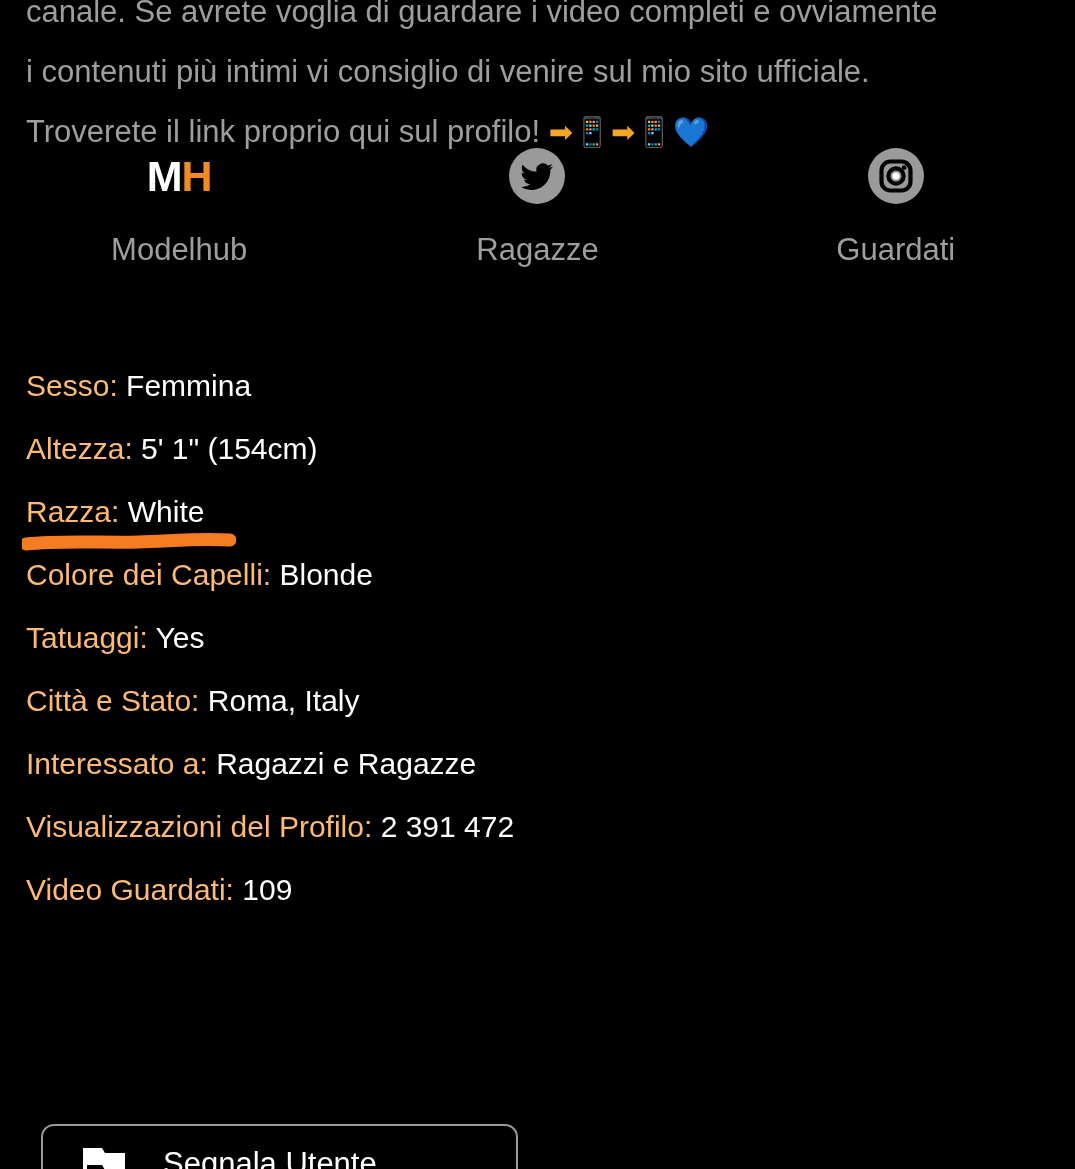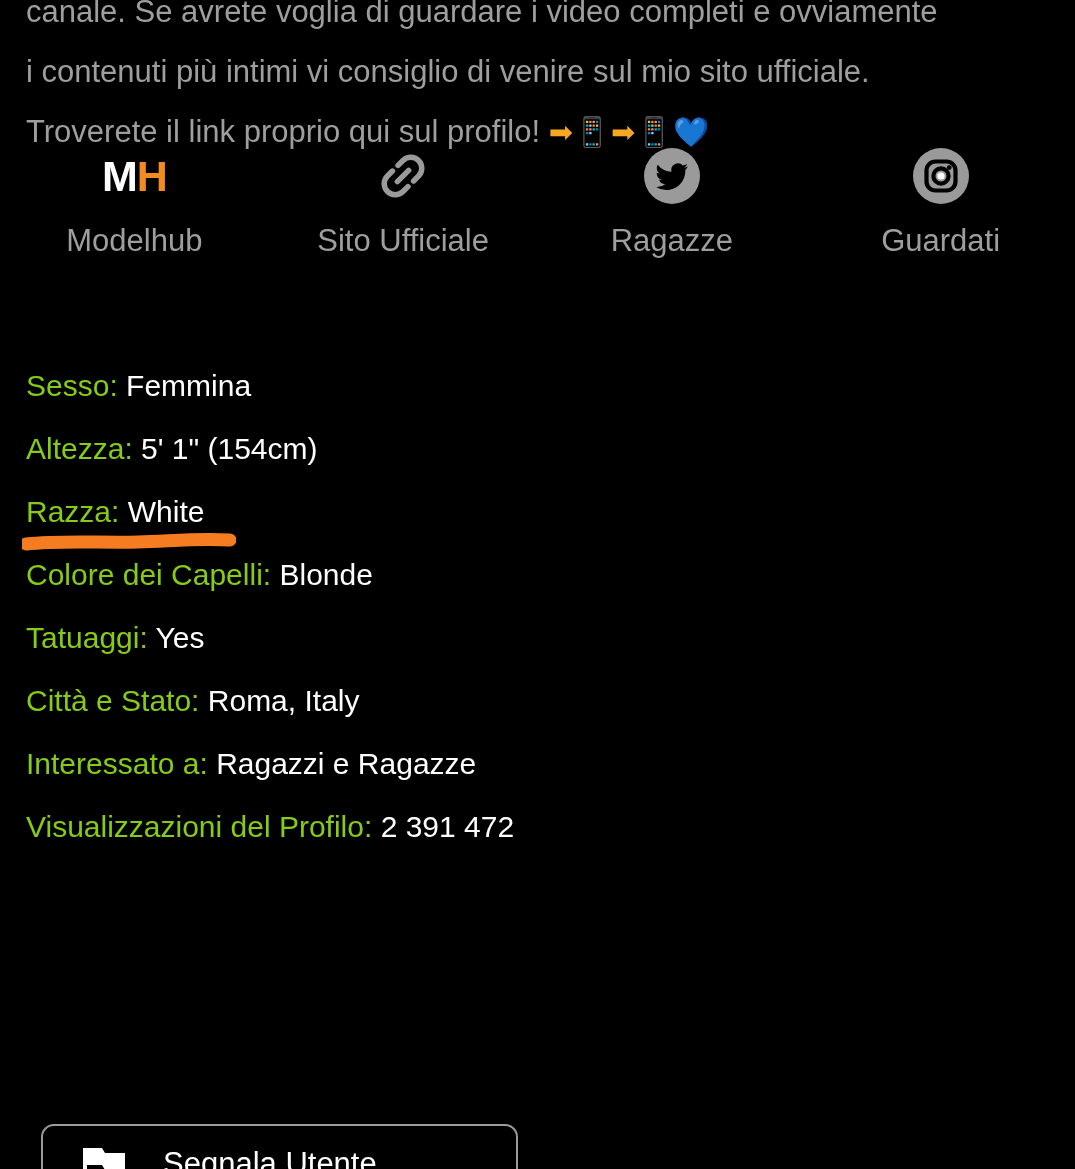--- a/index.html
+++ b/index.html
@@ -46,21 +46,21 @@
     flex-direction: column;
     align-items: center;
   }
   .social-glyph {
     height: 62px;
     display: flex;
     align-items: center;
     justify-content: center;
   }
   .social-label {
-    margin-top: 14px;
+    margin-top: 23px;
     font-size: 31px;
     color: #9e9e9e;
     line-height: 40px;
   }
 
   .mh-logo {
     font-family: "Liberation Sans", sans-serif;
     font-weight: bold;
     font-size: 43px;
     letter-spacing: -1px;
@@ -79,21 +79,21 @@
     top: 364px;
     width: 1020px;
   }
   .detail-row {
     height: 63px;
     font-size: 30px;
     line-height: 44px;
     white-space: nowrap;
     position: relative;
   }
-  .detail-label { color: #84cc16; }
+  .detail-label { color: #fdba74; }
   .detail-value { color: #ffffff; }
 
   
   .marker-underline {
     position: absolute;
     left: 22px;
     top: 531px;
     width: 214px;
     height: 22px;
     pointer-events: none;
@@ -140,32 +140,20 @@
 
   <div class="social-item">
     <div class="social-glyph">
       <span class="mh-logo">
         <span class="mh-m">M</span><span class="mh-h">H</span>
       </span>
     </div>
     <div class="social-label">Modelhub</div>
   </div>
 
-  <div class="social-item">
-    <div class="social-glyph chain-icon">
-      <svg width="54" height="54" viewBox="0 0 54 54">
-        <g transform="rotate(-45 27 27)" fill="none" stroke="#9a9a9a" stroke-width="5.5" stroke-linecap="round">
-          <path d="M23 16 h-7 a11 11 0 0 0 0 22 h7"></path>
-          <path d="M31 16 h7 a11 11 0 0 1 0 22 h-7"></path>
-          <path d="M19 27 h16"></path>
-        </g>
-      </svg>
-    </div>
-    <div class="social-label">Sito Ufficiale</div>
-  </div>
 
   <div class="social-item">
     <div class="social-glyph round-icon">
       <svg width="56" height="56" viewBox="0 0 56 56">
         <circle cx="28" cy="28" r="28" fill="#9a9a9a"></circle>
         <path fill="#000000" d="M44 18.6c-1.2.55-2.5.92-3.85 1.08a6.7 6.7 0 0 0 2.95-3.7 13.4 13.4 0 0 1-4.26 1.63 6.7 6.7 0 0 0-11.41 6.11 19 19 0 0 1-13.8-7 6.7 6.7 0 0 0 2.07 8.94 6.65 6.65 0 0 1-3.03-.84v.08a6.7 6.7 0 0 0 5.37 6.57 6.7 6.7 0 0 1-3.02.11 6.7 6.7 0 0 0 6.25 4.65A13.44 13.44 0 0 1 12 38.99a18.95 18.95 0 0 0 10.27 3.01c12.32 0 19.06-10.2 19.06-19.05l-.02-.87A13.6 13.6 0 0 0 44 18.6z"></path>
       </svg>
     </div>
     <div class="social-label">Ragazze</div>
   </div>
@@ -222,20 +210,24 @@
     <span class="detail-label">Interessato a:</span>
     <span class="detail-value">Ragazzi e Ragazze</span>
   </div>
 
   <div class="detail-row">
     <span class="detail-label">Visualizzazioni del Profilo:</span>
     <span class="detail-value">2 391 472</span>
   </div>
 
 
+  <div class="detail-row">
+    <span class="detail-label">Video Guardati:</span>
+    <span class="detail-value">109</span>
+  </div>
 
 </div>
 
 <div class="marker-underline">
   <svg width="214" height="22" viewBox="0 0 214 22">
     <path d="M4 13 C 40 9, 78 12, 116 11 C 150 10, 176 7, 208 9" fill="none" stroke="#f57c20" stroke-width="13" stroke-linecap="round"></path>
   </svg>
 </div>
 
 <div class="report-button">

